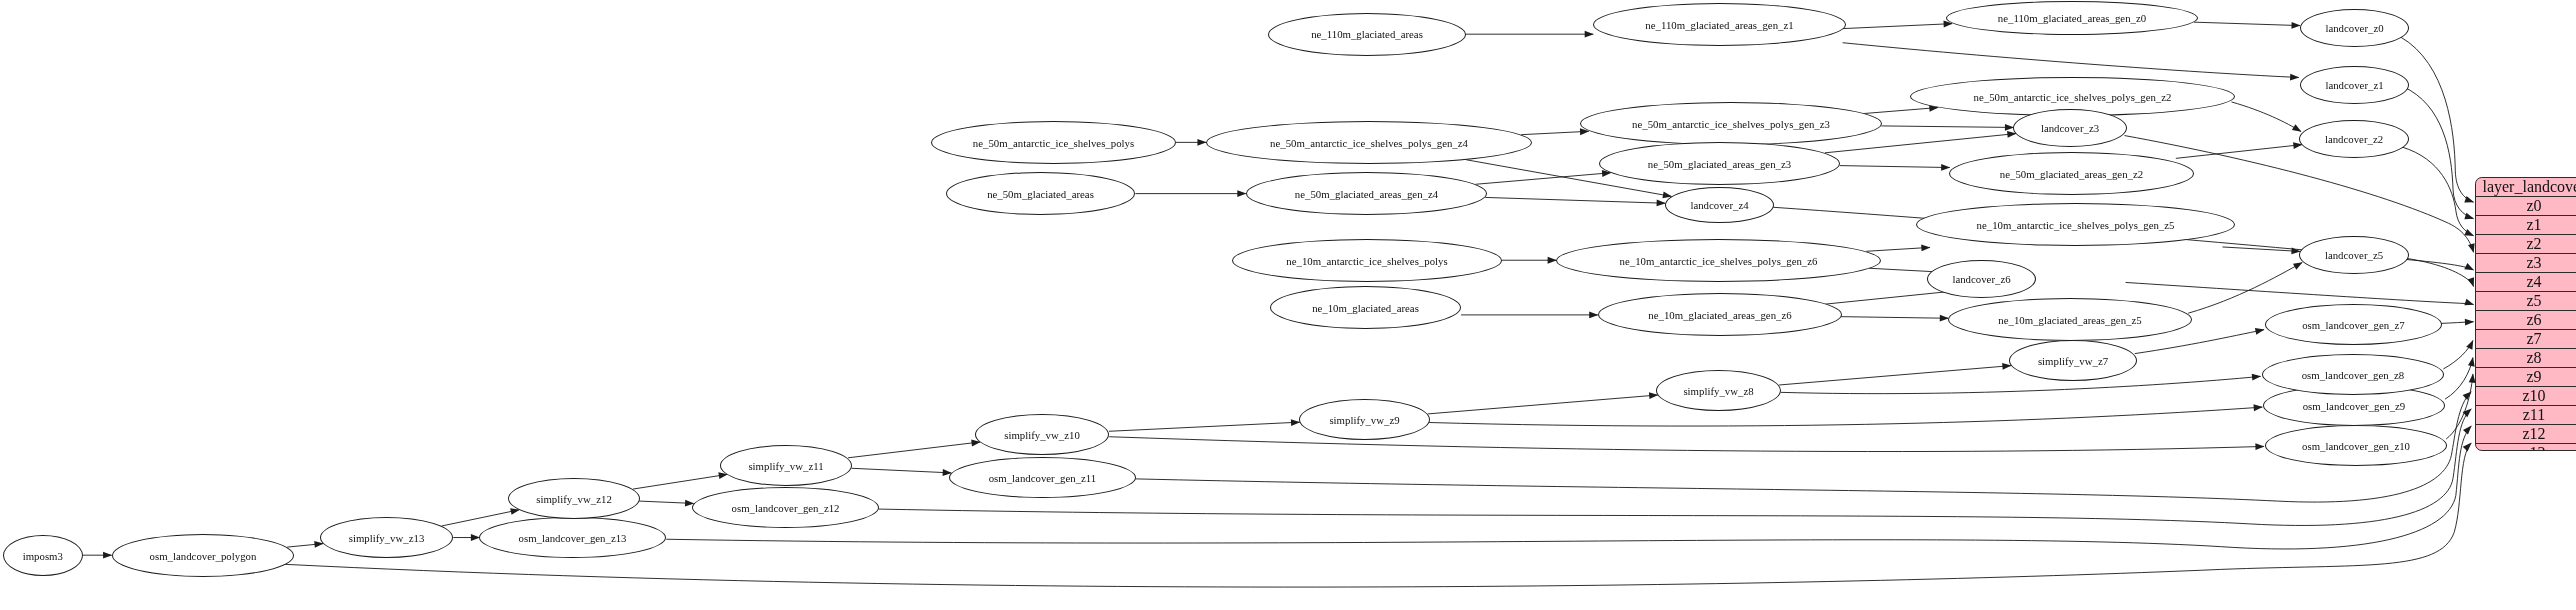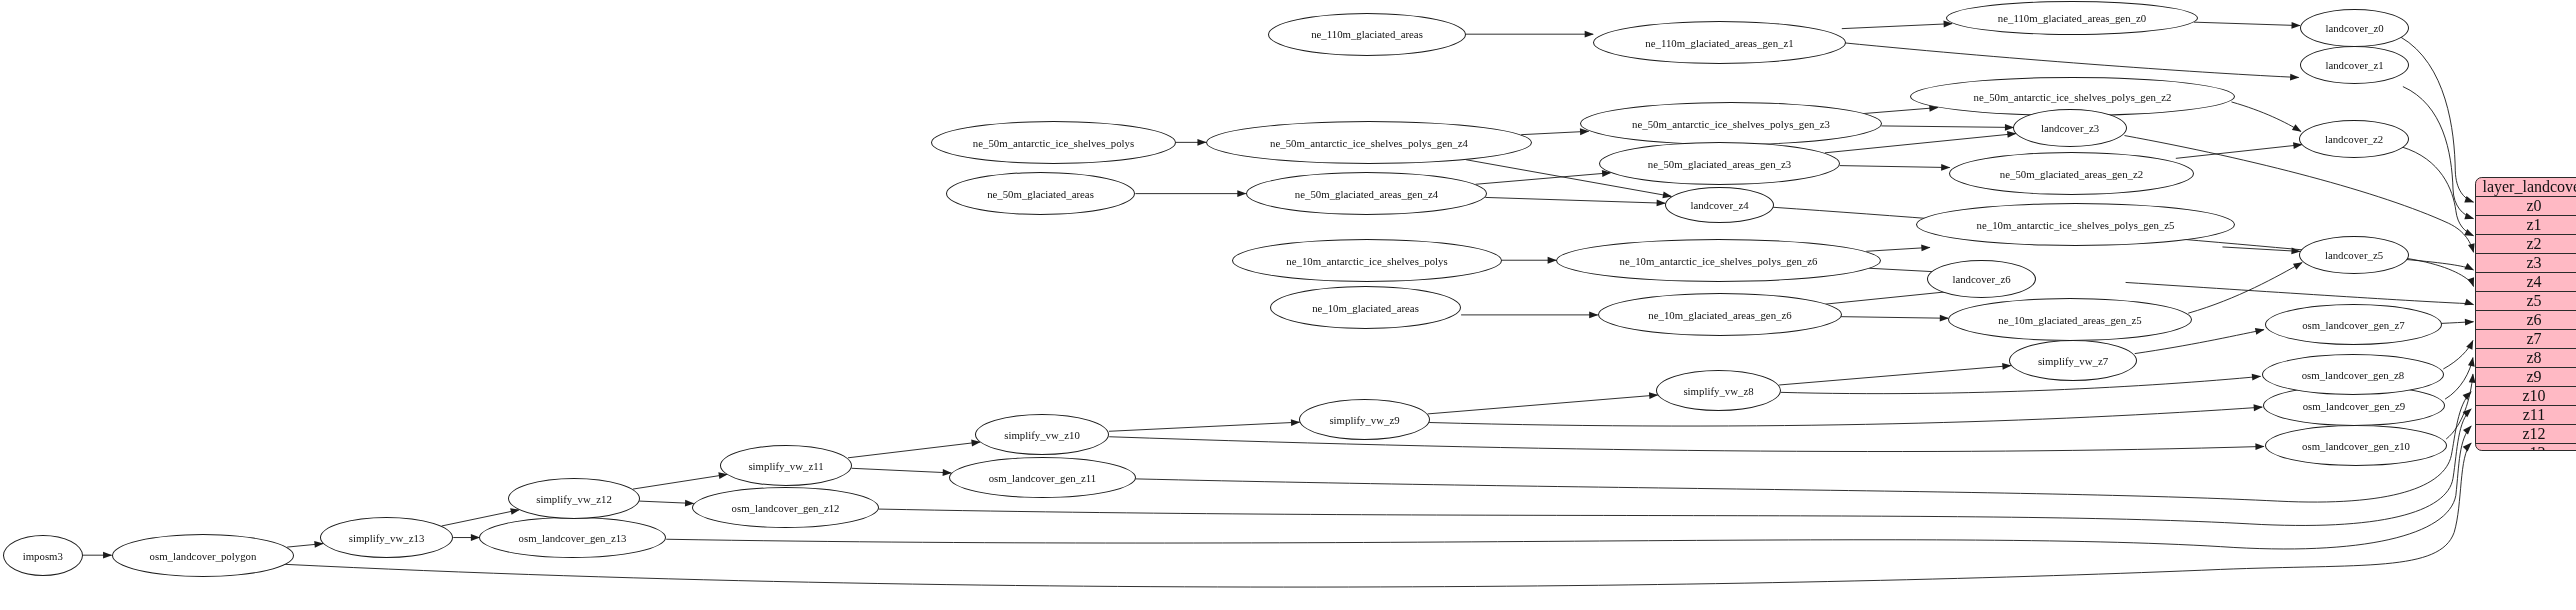--- a/index.html
+++ b/index.html
@@ -176,30 +176,30 @@
       </div>
       <div class="node" style="left: 2009px; top: 340px; width: 128px; height: 41px;">
         <span>simplify_vw_z7</span>
       </div>
       <div class="node" style="left: 2265px; top: 304px; width: 177px; height: 41px;">
         <span>osm_landcover_gen_z7</span>
       </div>
       <div class="node" style="left: 1268px; top: 12.5px; width: 198px; height: 43px;">
         <span>ne_110m_glaciated_areas</span>
       </div>
-      <div class="node" style="left: 1593px; top: 21px; width: 253px; height: 43px;">
+      <div class="node" style="left: 1593px; top: 3px; width: 253px; height: 43px;">
         <span>ne_110m_glaciated_areas_gen_z1</span>
       </div>
       <div class="node" style="left: 1946px; top: 1.1px; width: 252px; height: 34px;">
         <span>ne_110m_glaciated_areas_gen_z0</span>
       </div>
       <div class="node" style="left: 2300px; top: 8.5px; width: 109px; height: 38px;">
         <span>landcover_z0</span>
       </div>
-      <div class="node" style="left: 2300px; top: 46px; width: 109px; height: 38px; text-align: right;">
+      <div class="node" style="left: 2300px; top: 66px; width: 109px; height: 38px; text-align: right;">
         <span>landcover_z1</span>
       </div>
       <div class="node" style="left: 931px; top: 121px; width: 245px; height: 43px;">
         <span>ne_50m_antarctic_ice_shelves_polys</span>
       </div>
       <div class="node" style="left: 1206px; top: 121px; width: 326px; height: 43px;">
         <span>ne_50m_antarctic_ice_shelves_polys_gen_z4</span>
       </div>
       <div class="node" style="left: 1580px; top: 102px; width: 302px; height: 43px;">
         <span>ne_50m_antarctic_ice_shelves_polys_gen_z3</span>

